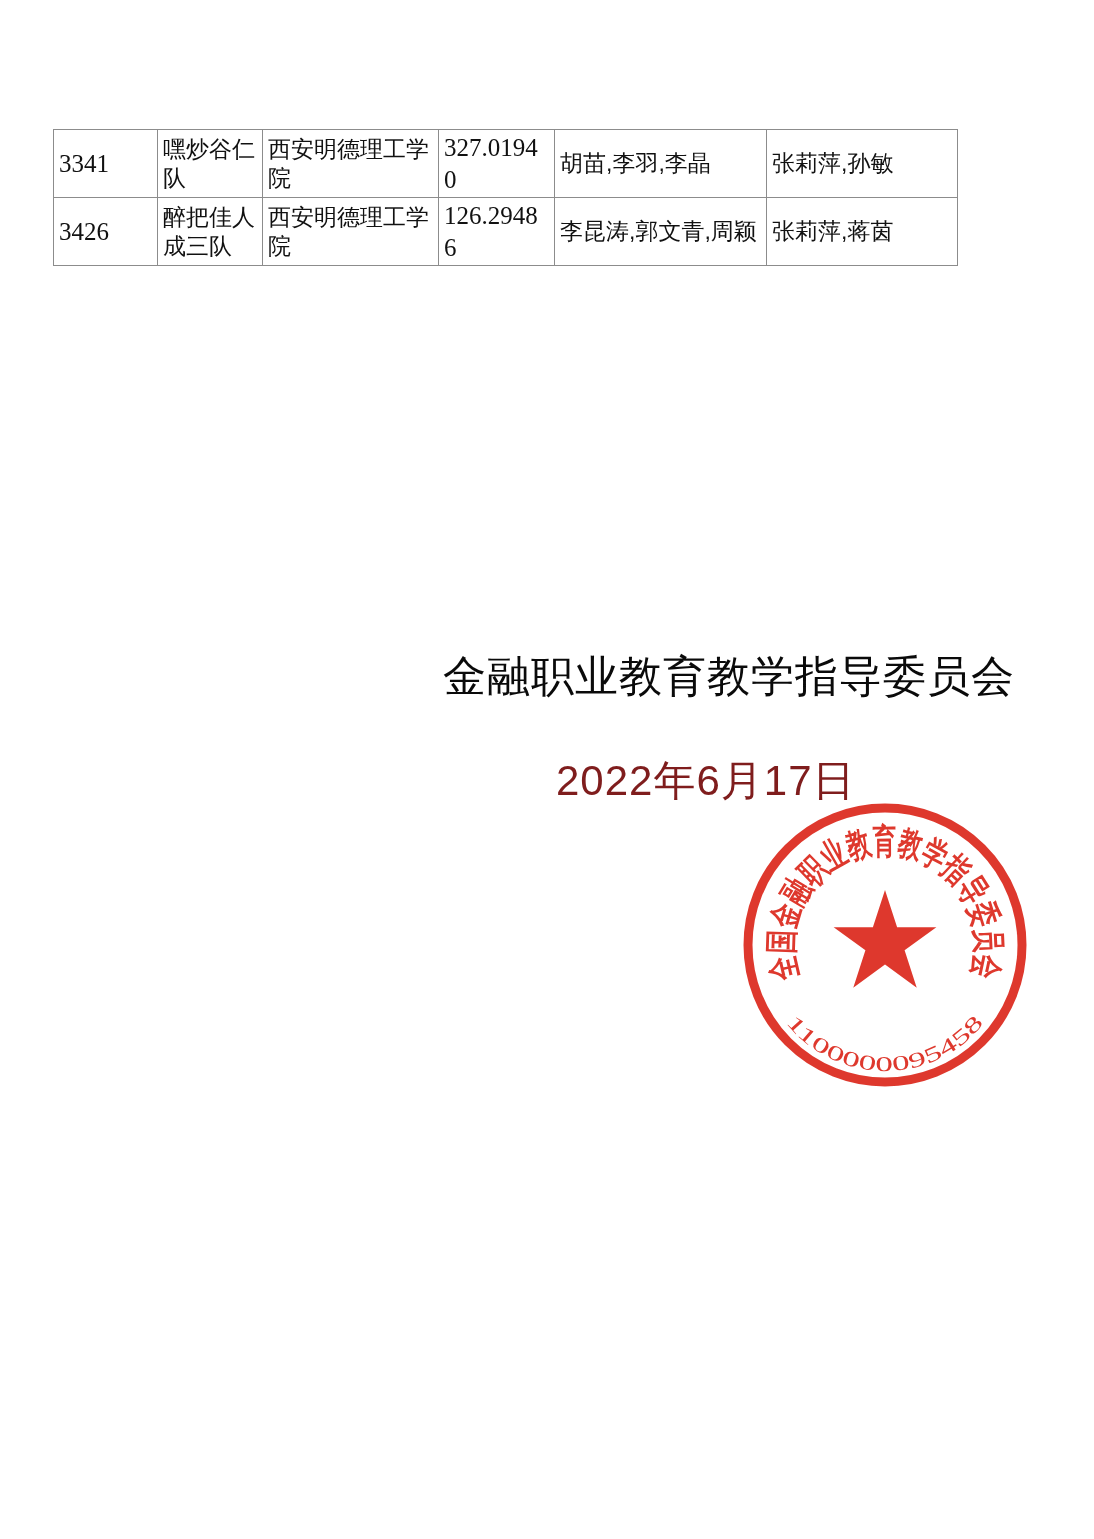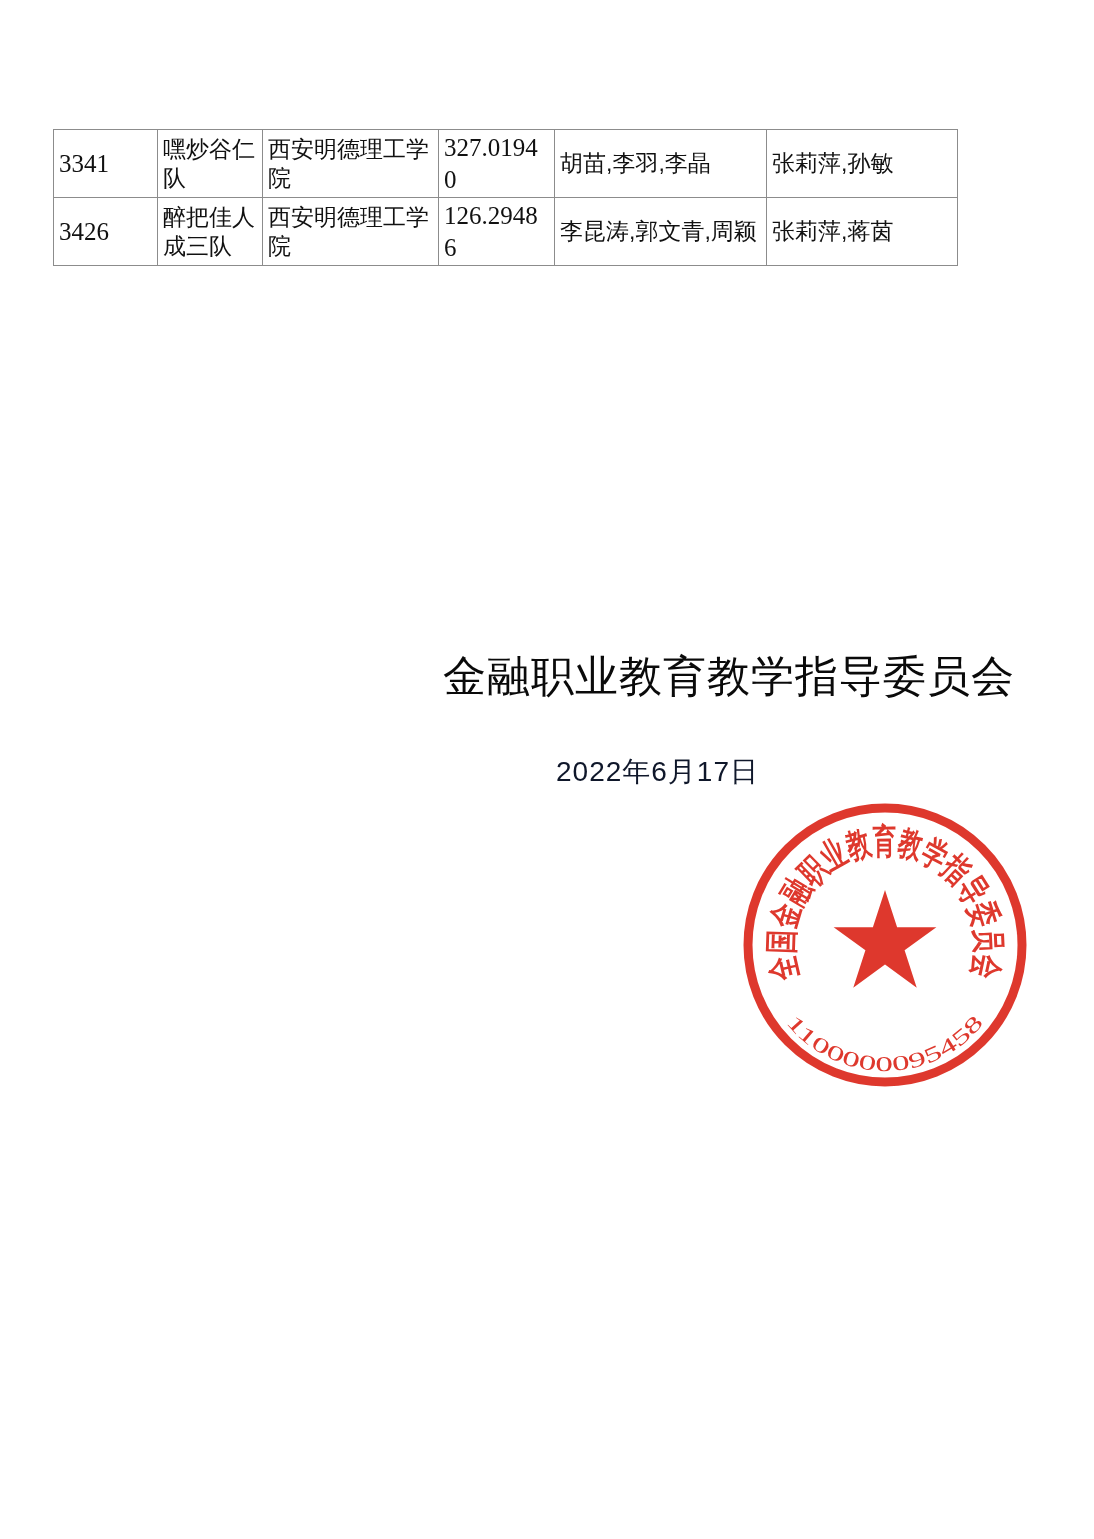--- a/index.html
+++ b/index.html
@@ -44,24 +44,24 @@
   .committee-line{
     position:absolute;left:411px;top:648px;
     font-size:43px;
     letter-spacing:1px;
     white-space:nowrap;
     color:#0a0a0a;
     margin-left:32px;
   }
   .date-line{
     position:absolute;left:556px;top:753px;
-    font-size:28px;
+    font-size:42px;
     letter-spacing:1px;
     white-space:nowrap;
-    color:#0f172a;
+    color:#7f1d1d;
   }
   
   .seal{
     position:absolute;left:740px;top:800px;
     width:290px;height:290px;
     opacity:0.93;
   }
   .seal svg{display:block;width:290px;height:290px;}
   .seal .ring-text{
     font-family:"Liberation Sans", sans-serif;

